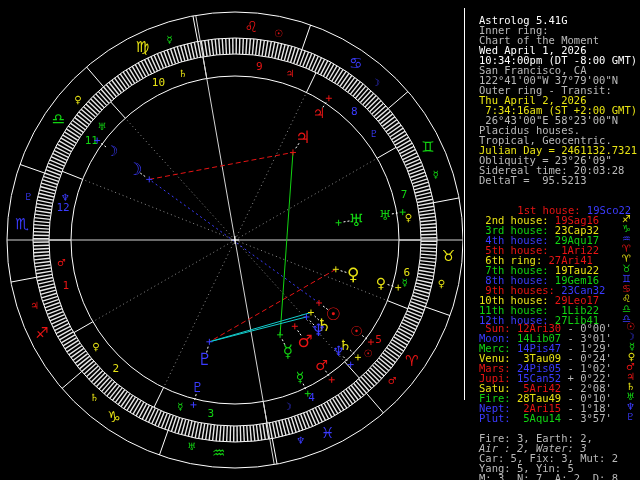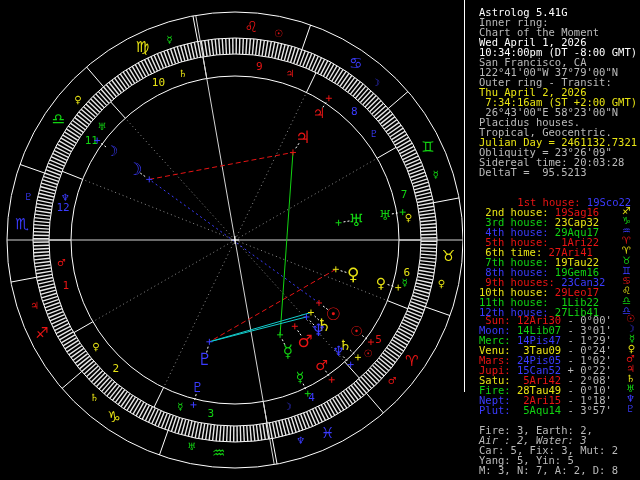--- a/index.html
+++ b/index.html
@@ -1,20 +1,20 @@
 <!DOCTYPE html>
 <html><head>
 <meta charset="utf-8">
 <style>
   html,body{margin:0;padding:0;background:#000;}
   body{width:640px;height:480px;position:relative;overflow:hidden;
        font-family:"DejaVu Sans Mono",monospace;}
   #screen{position:absolute;inset:0;background:#000;}
   #wheel-svg{position:absolute;left:0;top:0;}
-  #panel{position:absolute;left:464px;top:0;width:175px;height:392px;
+  #panel{position:absolute;left:464px;top:8px;width:175px;height:392px;
          border-left:1px solid #fff;}
   .pl{position:absolute;left:14px;white-space:pre;
       font:10.5px "DejaVu Sans Mono",monospace;line-height:10px;height:10px;width:158px;}
   .c-white{color:#ffffff}.c-gray{color:#b9b9b9}
   .c-red{color:#e81414}.c-yellow{color:#e8e414}
   .c-green{color:#12d412}.c-blue{color:#3b3bff}
   .gly{position:absolute;top:-1px;font-family:"DejaVu Sans",sans-serif;
        font-size:10px;line-height:10px;}
   .hrow .gly{right:6px;}
   .prow .gly{right:2px;}
@@ -579,21 +579,21 @@
         <div class="pl c-gray" style="top: 147px;">Obliquity = 23°26'09"</div>
         <div class="pl c-gray" style="top: 157px;">Sidereal time: 20:03:28</div>
         <div class="pl c-gray" style="top: 167px;">DeltaT =  95.5213</div>
       </div>
     <div id="houses">
         <div class="pl hrow" style="top: 197px; margin-left: 32px;"><span class="c-red"> 1st house: </span><span class="c-blue">19Sco22</span><span class="gly c-red">♏</span></div>
         <div class="pl hrow" style="top: 207px;"><span class="c-yellow"> 2nd house: </span><span class="c-red">19Sag16</span><span class="gly c-yellow">♐</span></div>
         <div class="pl hrow" style="top: 217px;"><span class="c-green"> 3rd house: </span><span class="c-yellow">23Cap32</span><span class="gly c-green">♑</span></div>
         <div class="pl hrow" style="top: 227px;"><span class="c-blue"> 4th house: </span><span class="c-green">29Aqu17</span><span class="gly c-blue">♒</span></div>
         <div class="pl hrow" style="top: 237px;"><span class="c-red"> 5th house: </span><span class="c-red"> 1Ari22</span><span class="gly c-red">♈</span></div>
-        <div class="pl hrow" style="top: 247px;"><span class="c-yellow"> 6th time: </span><span class="c-red">27Ari41</span><span class="gly c-yellow">♈</span></div>
+        <div class="pl hrow" style="top: 247px;"><span class="c-yellow"> 6th ring: </span><span class="c-red">27Ari41</span><span class="gly c-yellow">♈</span></div>
         <div class="pl hrow" style="top: 257px;"><span class="c-green"> 7th house: </span><span class="c-yellow">19Tau22</span><span class="gly c-green">♉</span></div>
         <div class="pl hrow" style="top: 267px;"><span class="c-blue"> 8th house: </span><span class="c-green">19Gem16</span><span class="gly c-blue">♊</span></div>
         <div class="pl hrow" style="top: 277px;"><span class="c-red"> 9th houses: </span><span class="c-blue">23Can32</span><span class="gly c-red">♋</span></div>
         <div class="pl hrow" style="top: 287px;"><span class="c-yellow">10th house: </span><span class="c-red">29Leo17</span><span class="gly c-yellow">♌</span></div>
         <div class="pl hrow" style="top: 297px;"><span class="c-green">11th house: </span><span class="c-green"> 1Lib22</span><span class="gly c-green">♎</span></div>
         <div class="pl hrow" style="top: 307px;"><span class="c-blue">12th house: </span><span class="c-green">27Lib41</span><span class="gly c-blue">♎</span></div>
       </div>
     <div id="planets">
         <div class="pl prow" style="top: 315px;"><span class="c-red"> Sun: </span><span class="c-red">12Ari30</span><span class="c-gray"> - 0°00'</span><span class="gly c-red">☉</span></div>
         <div class="pl prow" style="top: 325px;"><span class="c-blue">Moon: </span><span class="c-green">14Lib07</span><span class="c-gray"> - 3°01'</span><span class="gly c-blue">☽</span></div>

